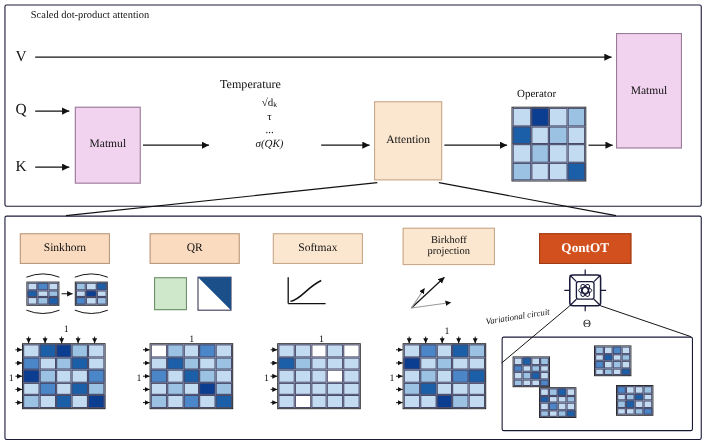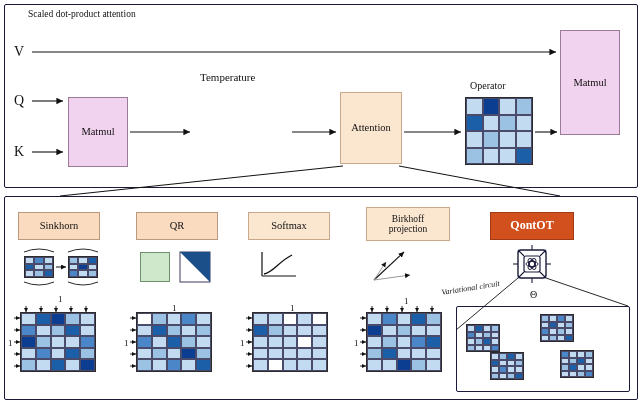--- a/index.html
+++ b/index.html
@@ -72,20 +72,26 @@
   <div class="panel" id="top-panel"></div>
   <div class="panel-title" style="left:12px;top:9px;margin-left:16px;">Scaled dot-product attention</div>
 
   <div class="lbl" style="left:14px;top:44px;font-size:14px;">V</div>
   <div class="lbl" style="left:14px;top:93px;font-size:14px;">Q</div>
   <div class="lbl" style="left:14px;top:144px;font-size:14px;">K</div>
 
   <div class="box pink" style="left:68px;top:97px;width:60px;height:70px;">Matmul</div>
 
   <div class="lbl" style="left:200px;top:71px;">Temperature</div>
+  <div class="temp-stack" style="left:205px;top:88px;width:80px;">
+    <div>√dₖ</div>
+    <div>τ</div>
+    <div>...</div>
+    <div style="font-style:italic;">σ(QK)</div>
+  </div>
 
   <div class="box cream" style="left:340px;top:92px;width:62px;height:72px;">Attention</div>
 
   <div class="lbl" style="left:470px;top:80px;font-size:10px;">Operator</div>
   <div class="grid" id="attn-grid" style="left:465px;top:97px;width:68px;height:68px;grid-template-columns:repeat(4,1fr);grid-template-rows:repeat(4,1fr);">
       <div style="background: rgb(195, 219, 240);"></div>
       <div style="background: rgb(11, 61, 145);"></div>
       <div style="background: rgb(195, 219, 240);"></div>
       <div style="background: rgb(155, 194, 226);"></div>
       <div style="background: rgb(27, 95, 168);"></div>

